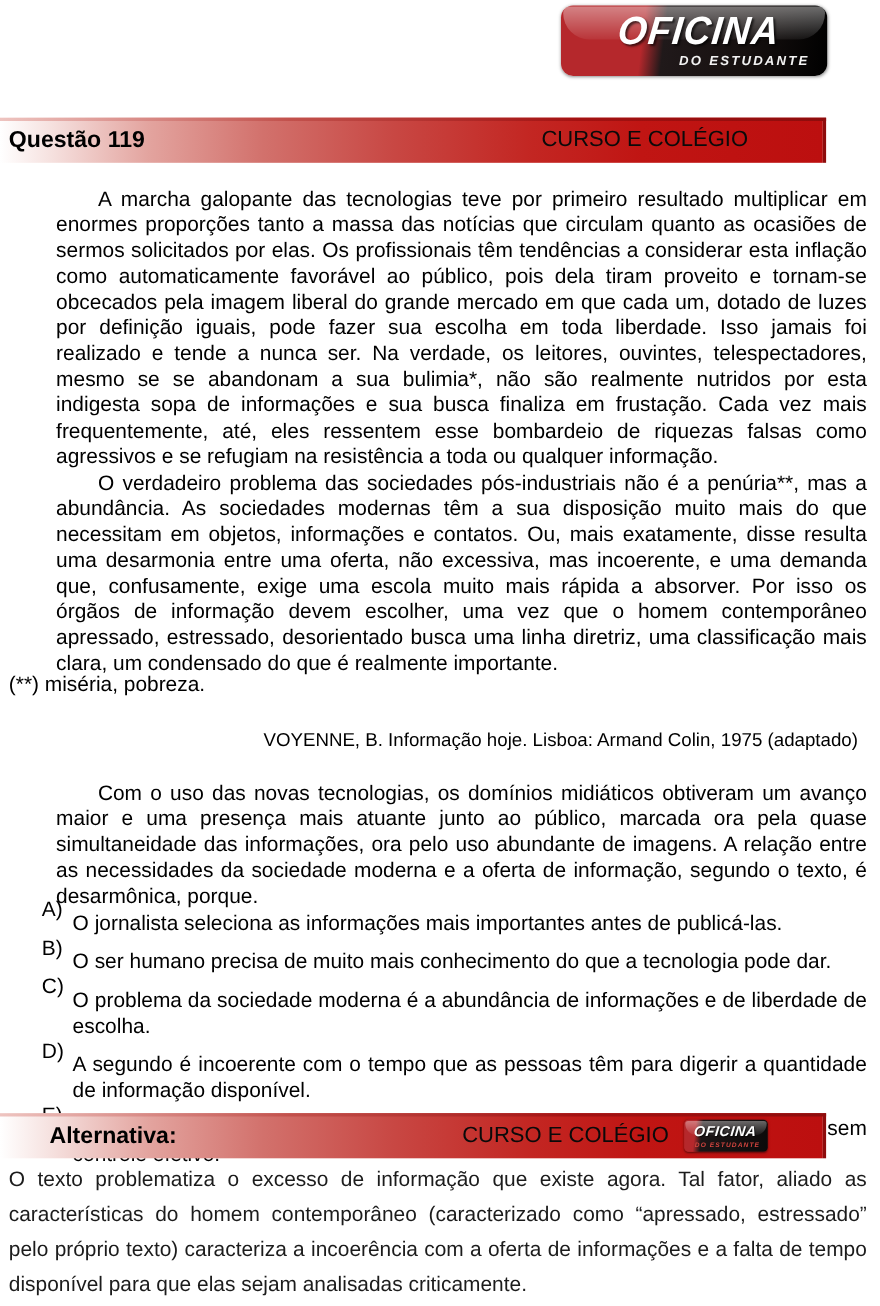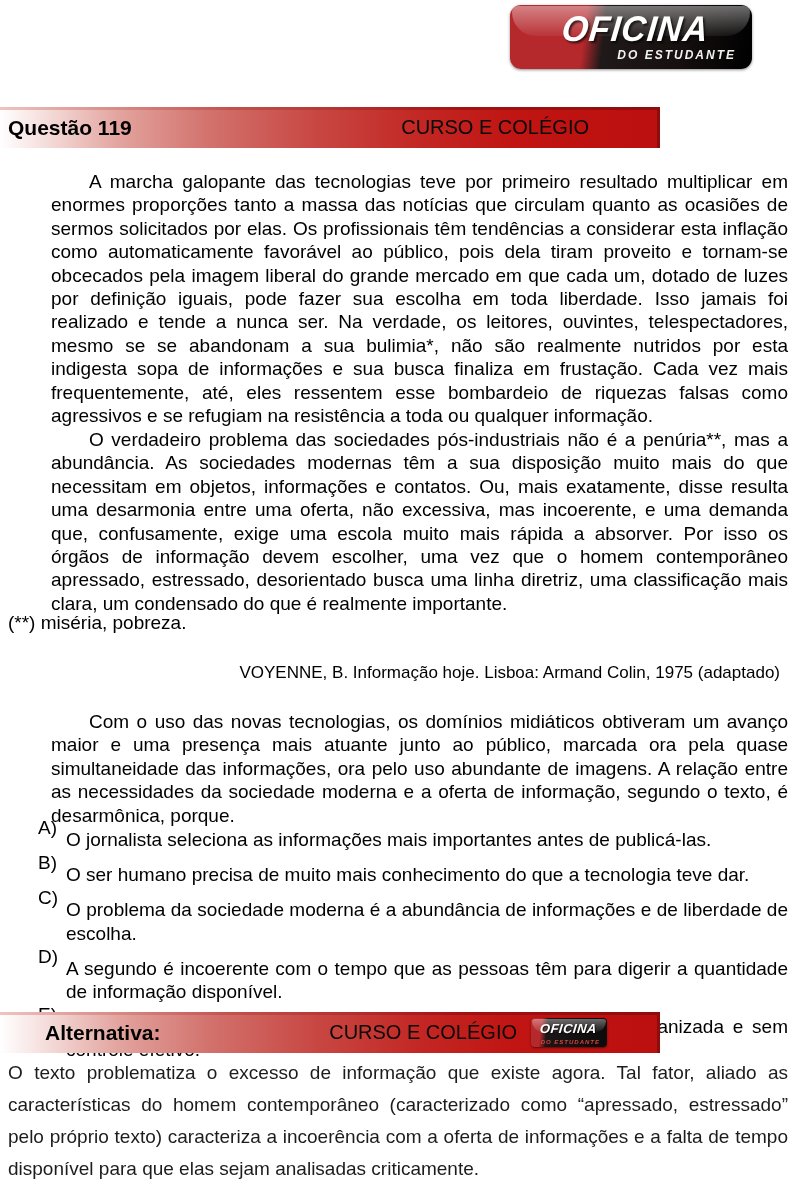--- a/index.html
+++ b/index.html
@@ -35,21 +35,21 @@
     z-index:2;
   }
   .logo-subtitle{
     position:absolute;right:16px;bottom:7px;
     font-style:italic;font-weight:bold;font-size:12px;letter-spacing:2px;color:#f2f2f2;
     z-index:2;
   }
 
   
   .bar{
-    position:absolute;left:0;width:660px;height:41px;
+    position:absolute;left:0;width:751px;height:41px;
     background:linear-gradient(90deg,#ffffff 0%,#f6e2e0 6%,#e3a49f 18%,#d2716c 32%,#c84743 48%,#c32723 64%,#c01513 78%,#bc0f0f 100%);
     border-right:3px solid #8e0c0c;
     box-sizing:border-box;
     display:flex;align-items:center;
   }
   .bar::before{
     content:"";position:absolute;left:0;top:0;right:-3px;height:3px;
     background:linear-gradient(90deg,#eec4c0 0%,#c2514c 35%,#a31111 70%,#8e0c0c 100%);
   }
   .bar-question{top:107px;}
@@ -153,21 +153,21 @@
 
   <div class="textblock indent stem">Com o uso das novas tecnologias, os domínios midiáticos obtiveram um avanço maior e uma presença mais atuante junto ao público, marcada ora pela quase simultaneidade das informações, ora pelo uso abundante de imagens. A relação entre as necessidades da sociedade moderna e a oferta de informação, segundo o texto, é desarmônica, porque.</div>
 
   <div class="options">
     <div class="option">
       <span class="option-label">A)</span>
       <span class="option-text">O jornalista seleciona as informações mais importantes antes de publicá-las.</span>
     </div>
     <div class="option">
       <span class="option-label">B)</span>
-      <span class="option-text">O ser humano precisa de muito mais conhecimento do que a tecnologia teve dar.</span>
+      <span class="option-text">O ser humano precisa de muito mais conhecimento do que a tecnologia pode dar.</span>
     </div>
     <div class="option">
       <span class="option-label">C)</span>
       <span class="option-text">O problema da sociedade moderna é a abundância de informações e de liberdade de escolha.</span>
     </div>
     <div class="option">
       <span class="option-label">D)</span>
       <span class="option-text">A segundo é incoerente com o tempo que as pessoas têm para digerir a quantidade de informação disponível.</span>
     </div>
     <div class="option">

